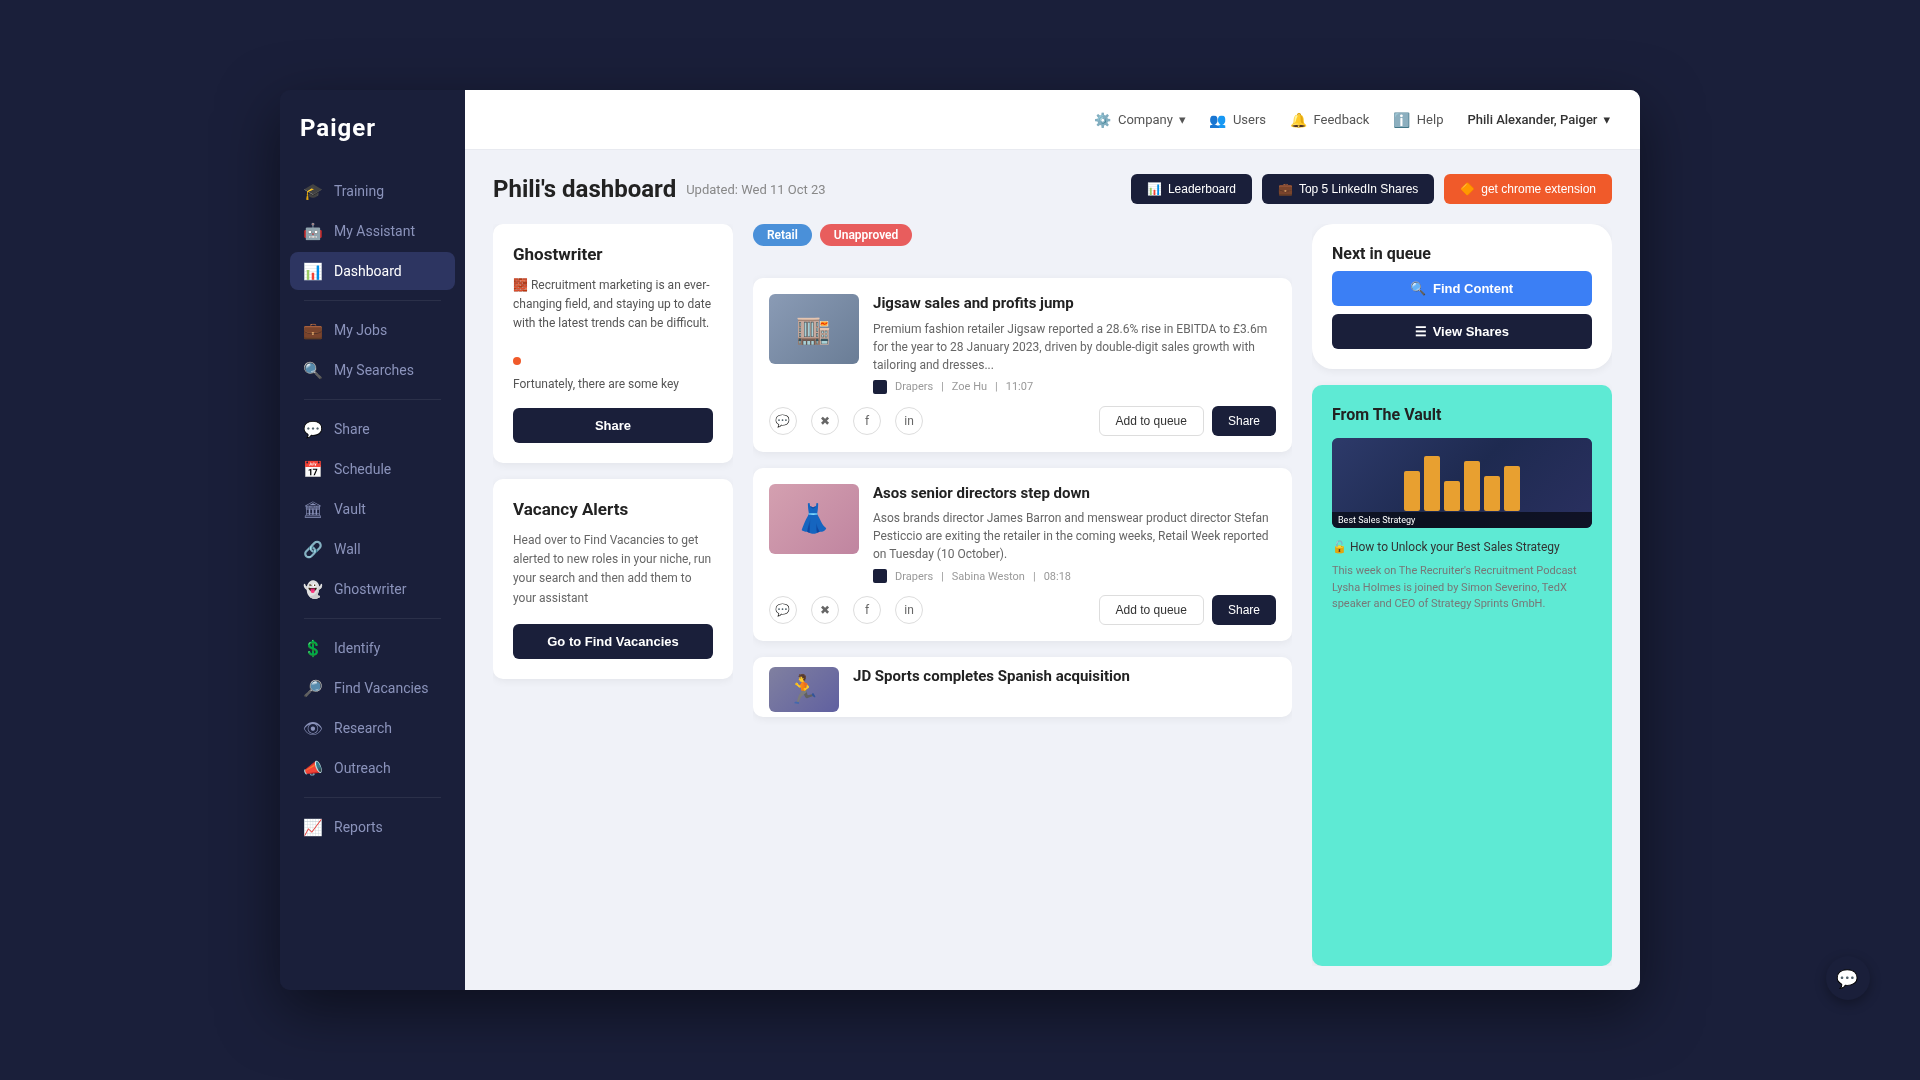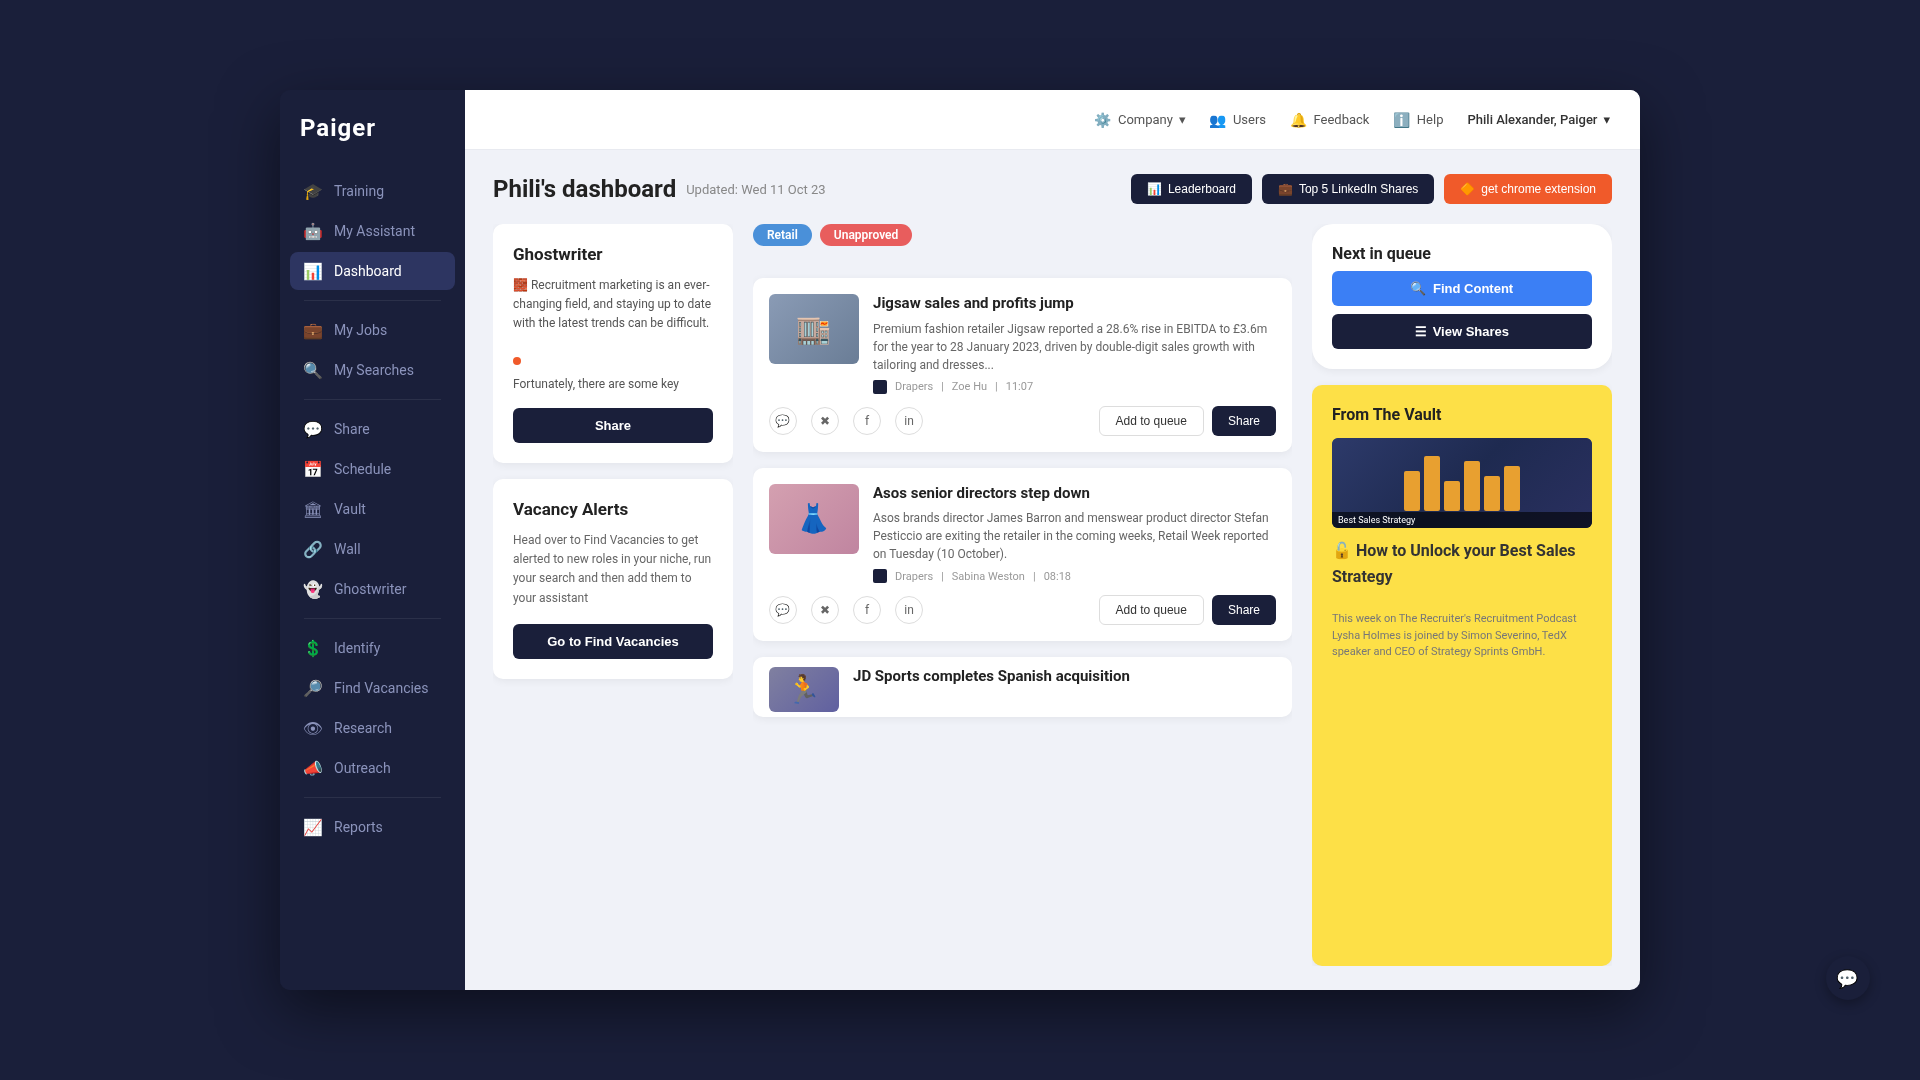--- a/index.html
+++ b/index.html
@@ -79,25 +79,25 @@
     .btn-share-sm { background: #1a1f3a; color: #fff; border: none; padding: 7px 16px; border-radius: 6px; font-size: 12px; cursor: pointer; }
     
     
     .right-col { display: flex; flex-direction: column; gap: 16px; overflow: hidden; }
     .queue-card { background: #fff; border-radius: 21px; padding: 20px; box-shadow: 0 2px 8px rgba(0,0,0,0.06); }
     .queue-title { font-size: 16px; font-weight: 700; color: #222; margin-bottom: 8px; }
     .queue-desc { font-size: 12px; color: #888; line-height: 1.6; margin-bottom: 16px; }
     .btn-find-content { background: #3b7ff5; color: #fff; border: none; width: 100%; padding: 10px; border-radius: 6px; font-size: 13px; font-weight: 600; cursor: pointer; display: flex; align-items: center; justify-content: center; gap: 6px; margin-bottom: 8px; }
     .btn-view-queue { background: #1a1f3a; color: #fff; border: none; width: 100%; padding: 10px; border-radius: 6px; font-size: 13px; font-weight: 600; cursor: pointer; display: flex; align-items: center; justify-content: center; gap: 6px; }
     
-    .vault-card { background: #fde047; border-radius: 10px; padding: 20px; box-shadow: 0 2px 8px rgba(0,0,0,0.06); flex: 1; overflow: hidden; }
+    .vault-card { background: #5eead4; border-radius: 10px; padding: 20px; box-shadow: 0 2px 8px rgba(0,0,0,0.06); flex: 1; overflow: hidden; }
     .vault-title { font-size: 16px; font-weight: 700; color: #222; margin-bottom: 14px; }
     .vault-thumbnail { width: 100%; height: 90px; background: linear-gradient(135deg, #2d4a7a 0%, #1a2f5a 100%); border-radius: 6px; margin-bottom: 10px; display: flex; align-items: center; justify-content: center; position: relative; overflow: hidden; }
     .vault-thumb-overlay { position: absolute; bottom: 0; left: 0; right: 0; background: rgba(0,0,0,0.5); padding: 4px 8px; font-size: 10px; color: #fff; }
-    .vault-text { font-size: 16px; color: #333; line-height: 1.6; font-weight: 700; margin-bottom: 22px; }
+    .vault-text { font-size: 12px; color: #333; line-height: 1.6; font-weight: 400; margin-bottom: 6px; }
     .vault-desc { font-size: 11px; color: #777; line-height: 1.5; }
     
     
     .chat-button { position: fixed; bottom: 80px; right: 50px; width: 44px; height: 44px; background: #1a1f3a; border-radius: 50%; display: flex; align-items: center; justify-content: center; cursor: pointer; box-shadow: 0 4px 12px rgba(0,0,0,0.3); }
     
     
     ::-webkit-scrollbar { width: 4px; }
     ::-webkit-scrollbar-track { background: #f0f0f0; }
     ::-webkit-scrollbar-thumb { background: #ccc; border-radius: 2px; }
   </style>

